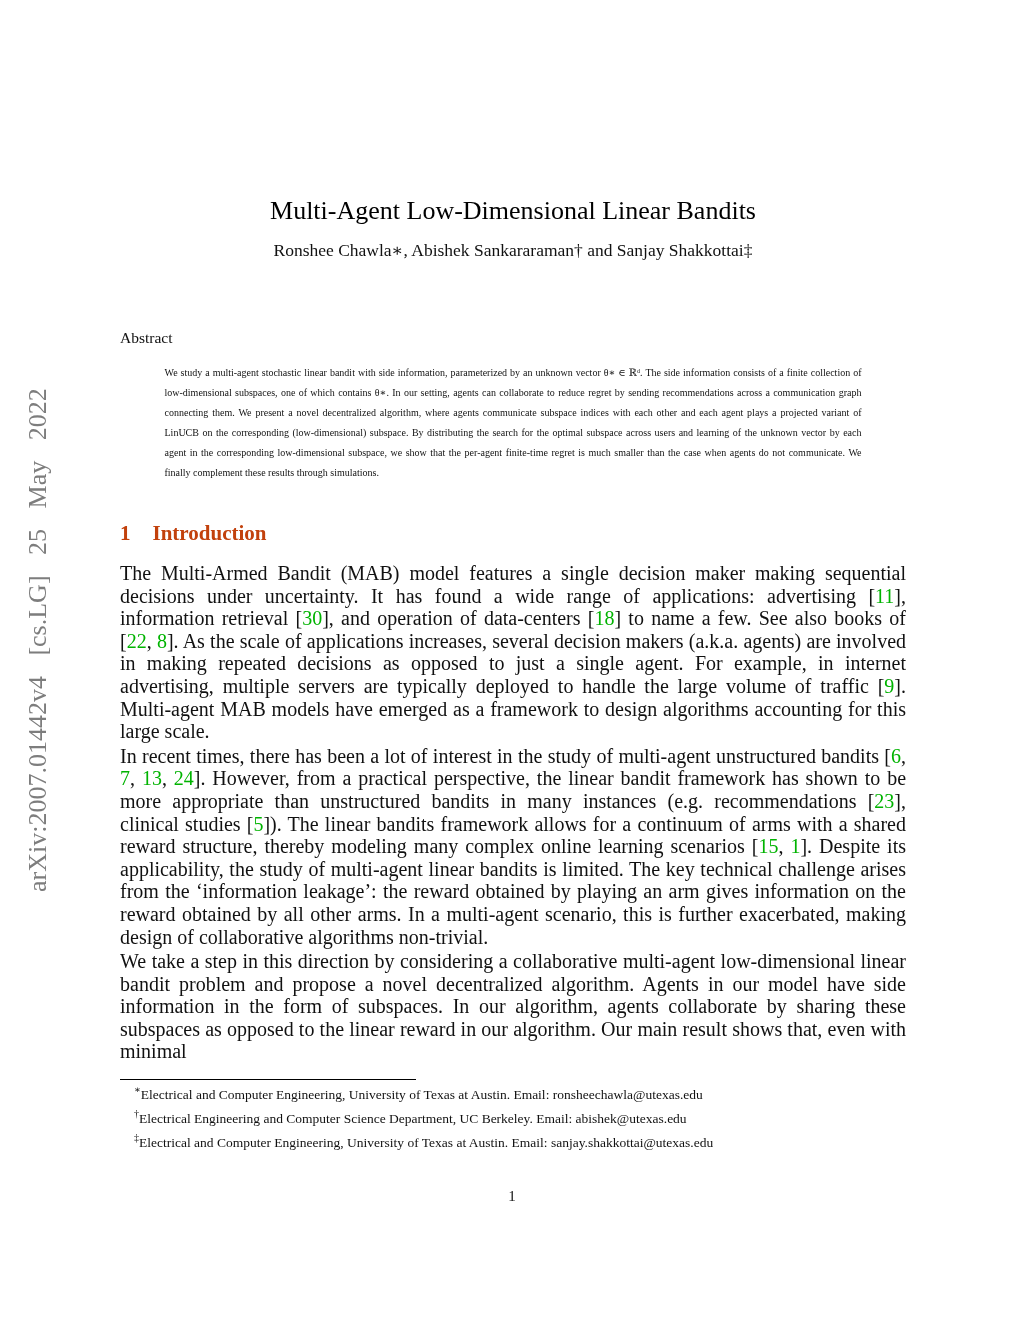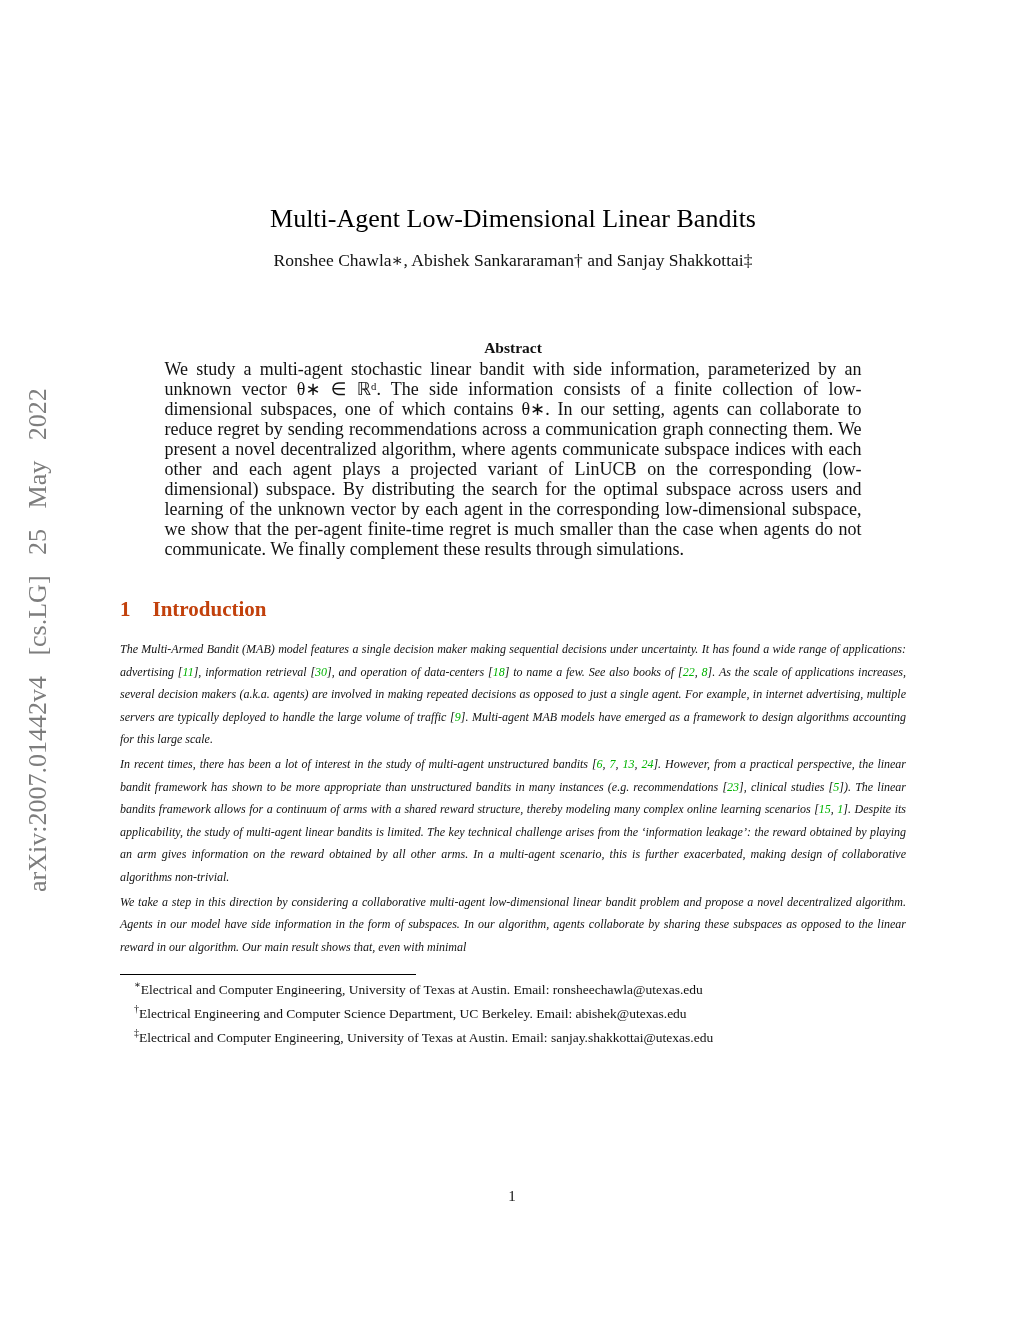--- a/index.html
+++ b/index.html
@@ -14,34 +14,34 @@
 
   .arxiv-side {
     position: absolute; left: 18px; top: 340px; height: 600px; width: 40px;
     writing-mode: vertical-rl; transform: rotate(180deg);
     display: flex; align-items: center; justify-content: center;
     font-size: 26px; color: #7d7d7d; word-spacing: 14px; white-space: nowrap;
   }
 
   .content { padding: 188px 118px 0 120px; }
 
-  .title { margin: 16px; text-align: center; font-size: 26px; font-weight: 400; color: #000; }
+  .title { margin: 8px; text-align: center; font-size: 26px; font-weight: 400; color: #000; }
   .authors { margin-top: 14px; text-align: center; font-size: 17.5px; color: #111; }
 
-  .abstract-heading { margin-top: 68px; text-align: center; font-size: 15.5px; font-weight: bold; }
+  .abstract-heading { margin-top: 68px; font-size: 15.5px; font-weight: normal; }
   .abstract-body {
-    width: 697px; margin: 2px auto 0;
-    font-size: 18px; line-height: 20px; text-align: justify; font-family: Liberation Serif, serif;
+    width: 697px; margin: 16px auto 0;
+    font-size: 10px; line-height: 20px; text-align: justify;
   }
 
   .section-heading { margin: 38px 0 0; font-size: 21px; font-weight: bold; color: #c2410c; }
   .section-heading .num { display: inline-block; margin-right: 22px; }
 
   .body-wrap { margin-top: 16px; }
-  .body-para { margin: 2px 0 0; font-size: 12px; line-height: 22.6px; text-align: justify; font-style: italic; }
+  .body-para { margin: 2px 0 0; font-size: 20px; line-height: 22.6px; text-align: justify; }
   .cite { color: var(--cite, #00b300); }
 
   .footnote-rule { margin-top: 16px; width: 296px; border-top: 1px solid #000; height: 0; }
   .footnotes { font-size: 13.5px; line-height: 19.5px; }
   .footnote { text-indent: 14px; }
   .footnote sup { font-size: 10px; }
 
   .page-number { position: absolute; left: 0; top: 1188px; width: 100%; text-align: center; font-size: 15px; }
 </style>
 </head>

